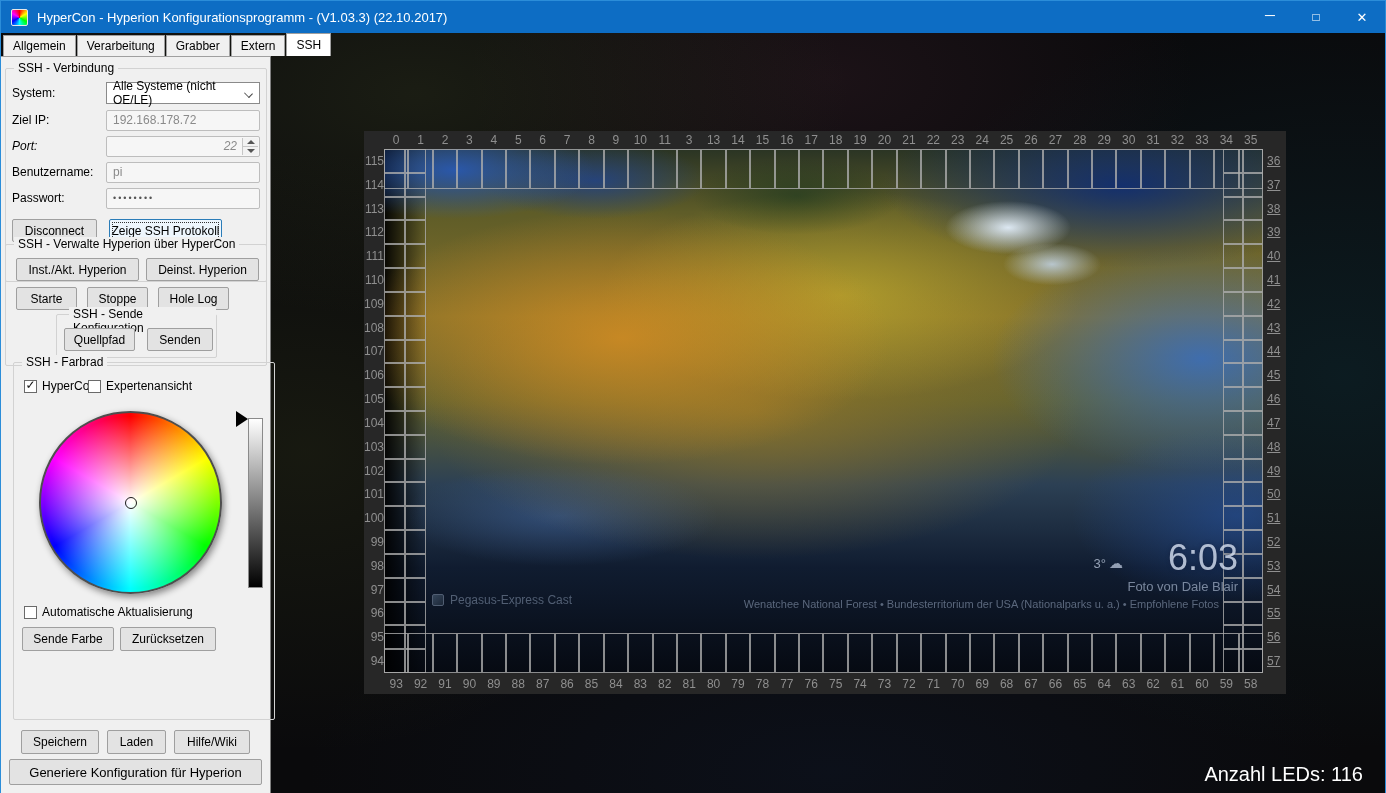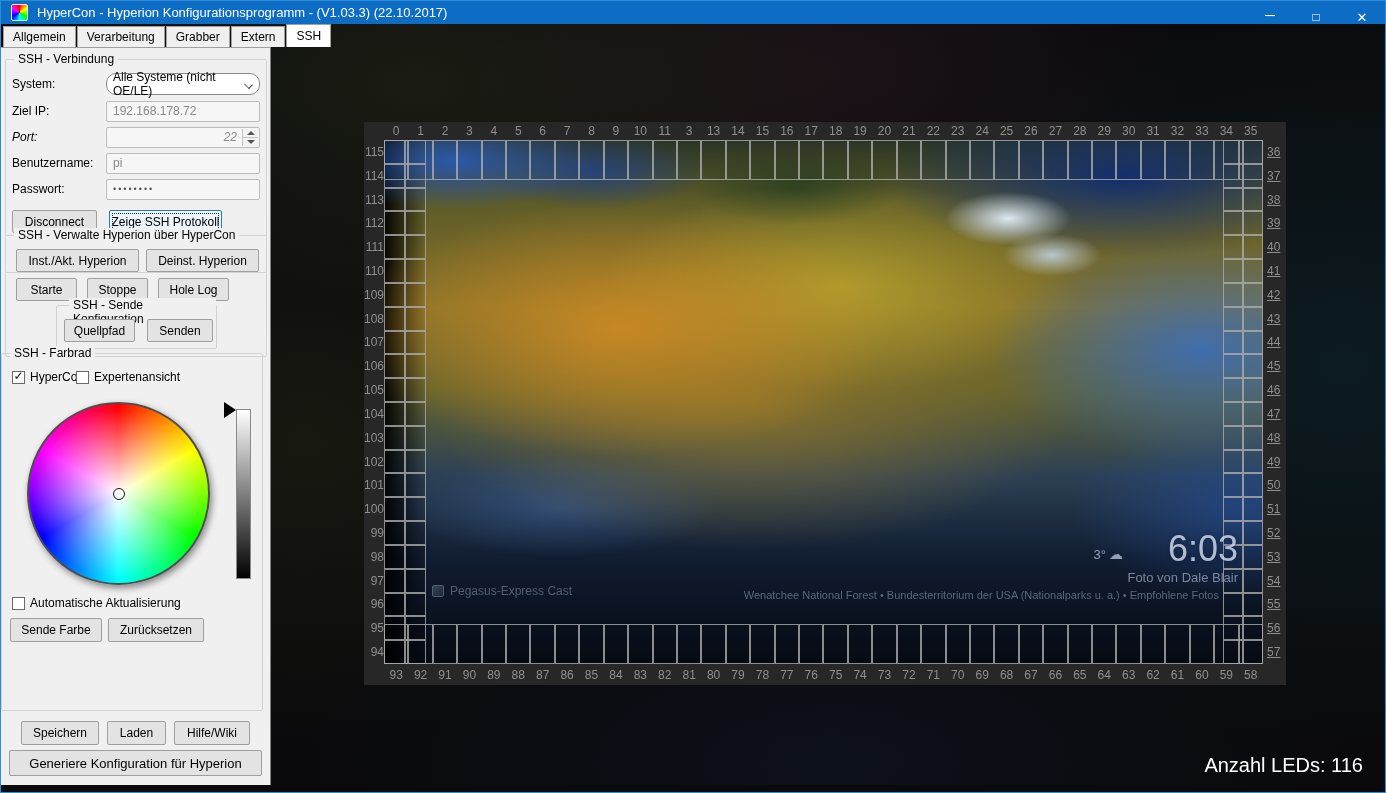--- a/index.html
+++ b/index.html
@@ -3,21 +3,21 @@
 <meta charset="utf-8">
 <style>
   * { box-sizing: border-box; margin: 0; padding: 0; }
   html,body { width:1386px; height:793px; overflow:hidden; }
   body { font-family: "Liberation Sans", sans-serif; font-size: 12px; }
 
   .window { width:1386px; height:793px; position:relative; background:#0a0a0c;
             border:1px solid #2b8dd9; }
 
   
-  .titlebar { height:23px; background:#0d6dc4; display:flex; align-items:center; position:relative; }
+  .titlebar { height:32px; background:#0d6dc4; display:flex; align-items:center; position:relative; }
   .app-icon { width:17px; height:17px; margin:0 9px 0 10px;
               background: conic-gradient(#f00,#ff0,#0f0,#0ff,#00f,#f0f,#f00);
               border:1px solid #e8e8e8; border-radius:2px; }
   .title-text { color:#fff; font-size:13px; }
   .win-controls { position:absolute; right:0; top:0; height:32px; display:flex; }
   .win-btn { width:46px; height:32px; display:flex; align-items:center; justify-content:center;
              color:#fff; font-size:13px; cursor:default; }
   .win-btn.min span { font-size:14px; margin-top:-4px; }
   .win-btn.max span { font-size:12px; }
 
@@ -41,25 +41,25 @@
   .left-panel { position:absolute; left:0; top:23px; width:270px; height:738px;
                 background:#f0f0f0; border-top:1px solid #9f9f9f; border-right:1px solid #808080; }
   .pane { position:relative; width:100%; height:100%; }
 
   .groupbox { position:absolute; border:1px solid #d2d2d2; border-radius:2px; }
   .groupbox > .gtitle { position:absolute; top:-8px; left:8px; background:#f0f0f0; padding:0 4px; color:#000; }
 
   .g-conn   { left:4px;  top:11px;  width:262px; height:214px; }
   .g-manage-border { left:4px; top:187px; width:262px; height:122px; }
   .g-send   { left:55px; top:257px; width:161px; height:44px; }
-  .g-wheel  { left:0;  top:305px; width:262px; height:358px; }
+  .g-wheel  { left:12px;  top:305px; width:262px; height:358px; }
 
   .form-row { position:absolute; left:6px; right:6px; height:22px; display:flex; align-items:center; }
   .form-label { width:94px; color:#000; }
-  .combo { flex:1; height:22px; background:#fff; border:1px solid #8a8a8a; border-radius:10px;
+  .combo { flex:1; height:22px; background:#fff; border:1px solid #8a8a8a; border-radius:0;
            display:flex; align-items:center; padding:0 22px 0 6px; position:relative; color:#000; }
   .combo .chev { position:absolute; right:7px; top:7px; width:7px; height:7px;
                  border-right:1.6px solid #444; border-bottom:1.6px solid #444; transform:rotate(45deg) scaleY(.8); }
   .tfield { flex:1; height:21px; background:#f6f6f6; border:1px solid #bdbdbd; border-radius:2px;
             display:flex; align-items:center; padding:0 6px; color:#8a8a8a; position:relative; }
   .tfield.num { justify-content:flex-end; padding-right:22px; }
   .spinner { position:absolute; right:1px; top:1px; bottom:1px; width:16px; border-left:1px solid #c6c6c6;
              display:flex; flex-direction:column; }
   .spin-btn { flex:1; display:flex; align-items:center; justify-content:center; background:#f2f2f2; }
   .spin-btn + .spin-btn { border-top:1px solid #c6c6c6; }

